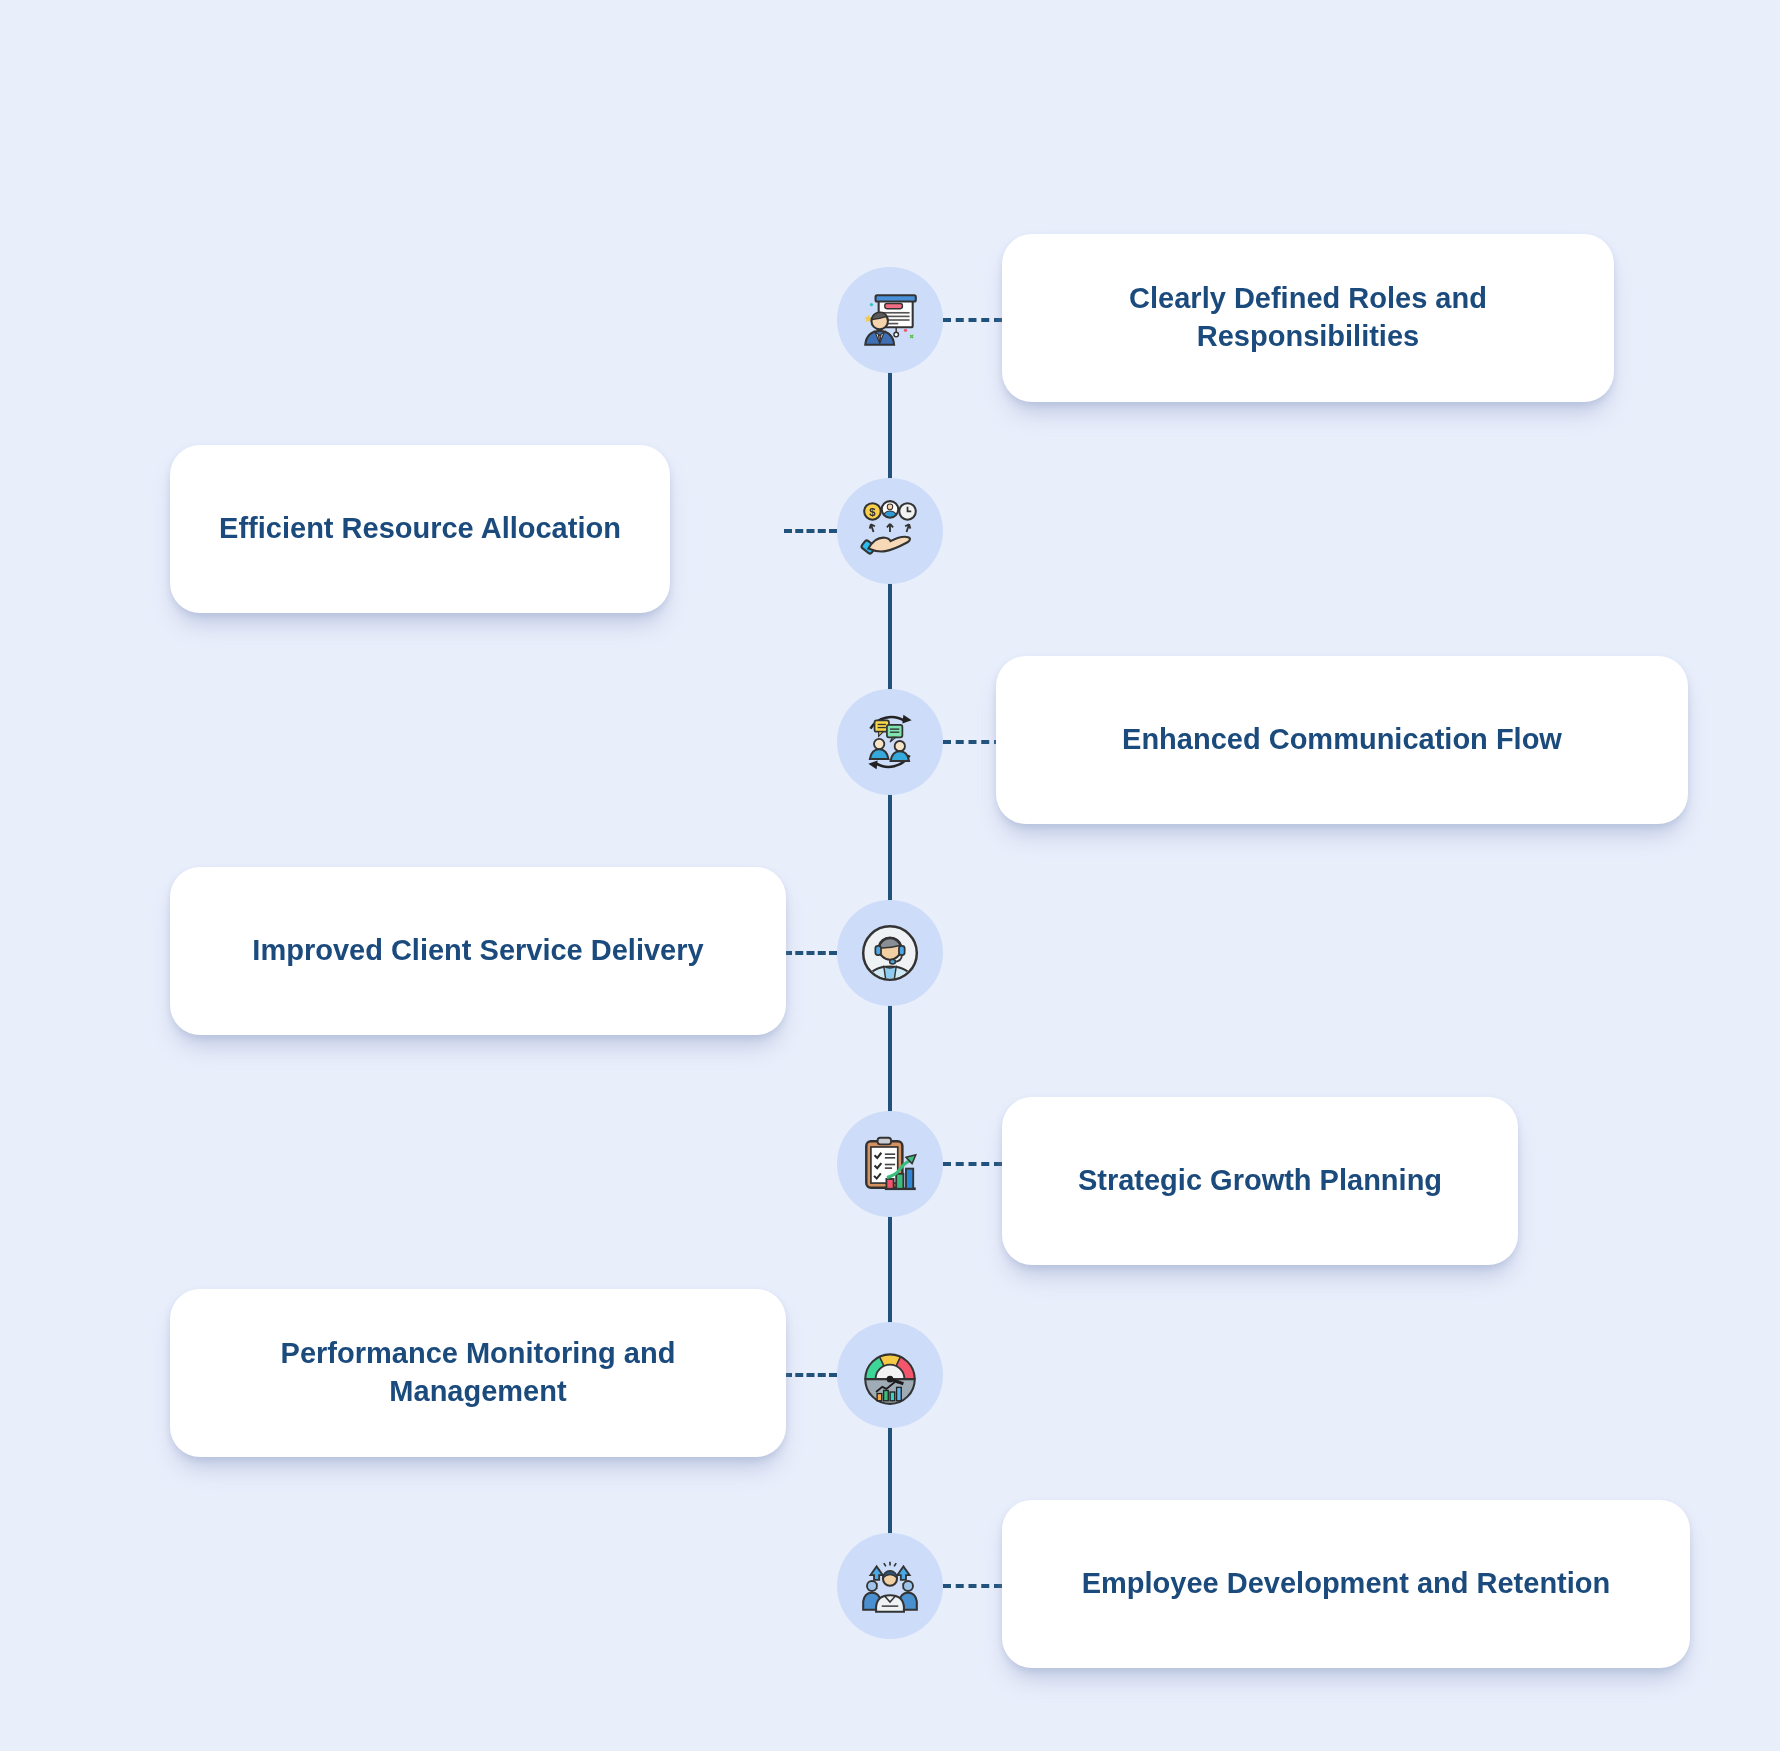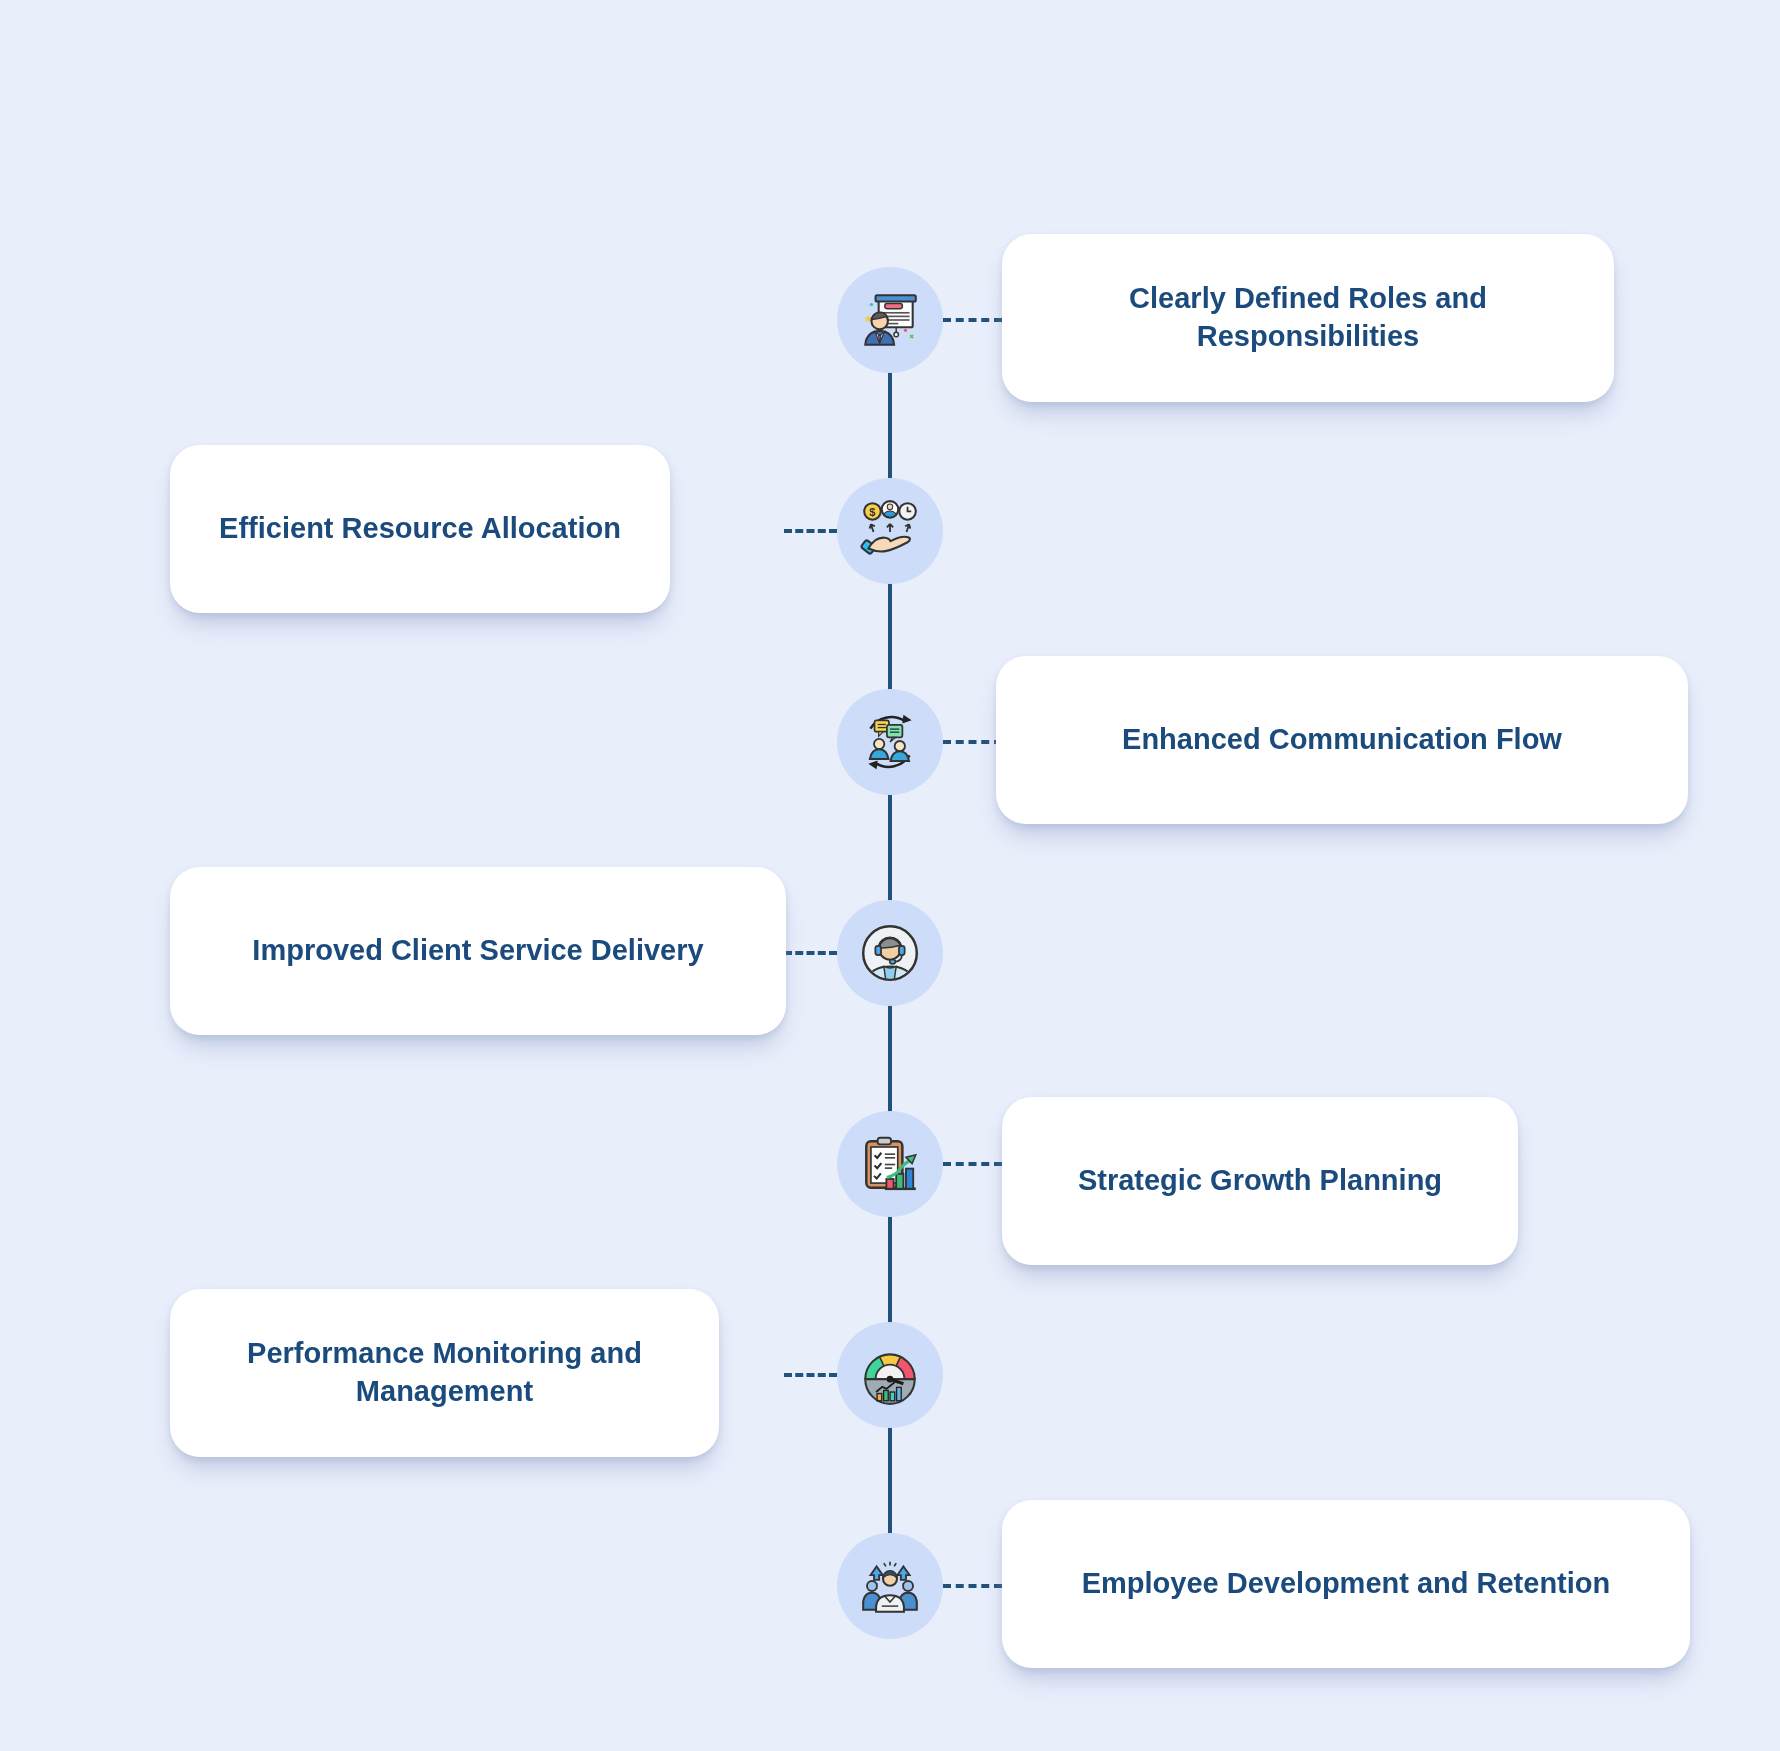--- a/index.html
+++ b/index.html
@@ -225,21 +225,21 @@
   <rect x="19.5" y="50" width="4.5" height="7" fill="#f2a74b" stroke="#222" stroke-width="1.3"></rect>
   <rect x="25.8" y="47" width="4.5" height="10" fill="#3dbd7d" stroke="#222" stroke-width="1.3"></rect>
   <rect x="32.1" y="48.5" width="4.5" height="8.5" fill="#40d0c0" stroke="#222" stroke-width="1.3"></rect>
   <rect x="38.4" y="44" width="4.5" height="13" fill="#63b6e8" stroke="#222" stroke-width="1.3"></rect>
   <path d="M18.5 48.5 l6 -5 4 2 8.5 -7" stroke="#1d1d1d" stroke-width="1.8" fill="none"></path>
   <path d="M37 38.5 l3.2 -1.6 -0.6 3.6z" fill="#1d1d1d"></path>
 </svg>
         </span>
       </div>
       <div class="connector" style="top: 1373px; left: 784px; width: 53px;"></div>
-      <div class="card" style="top: 1289px; left: 170px; width: 549px;">
+      <div class="card" style="top: 1289px; left: 170px; width: 616px;">
         <span>Performance Monitoring and Management</span>
       </div>
       <div class="node-circle" style="left: 837px; top: 1533px;">
         <span>
           <svg width="66" height="66" viewBox="0 0 64 64" fill="none">
   <path d="M13 21.5 l6 -8.5 6 8.5 h-3.5 v4.5 h-5 v-4.5z" fill="#4aa8e8" stroke="#333" stroke-width="1.8"></path>
   <line x1="19" y1="29" x2="19" y2="35" stroke="#333" stroke-width="1.7" stroke-dasharray="2 3"></line>
   <path d="M39 21.5 l6 -8.5 6 8.5 h-3.5 v4.5 h-5 v-4.5z" fill="#4aa8e8" stroke="#333" stroke-width="1.8"></path>
   <line x1="45" y1="29" x2="45" y2="35" stroke="#333" stroke-width="1.7" stroke-dasharray="2 3"></line>
   <path d="M28 13 l-2 -3.2 M32 12 v-3.6 M36 13 l2 -3.2" stroke="#333" stroke-width="1.6"></path>

